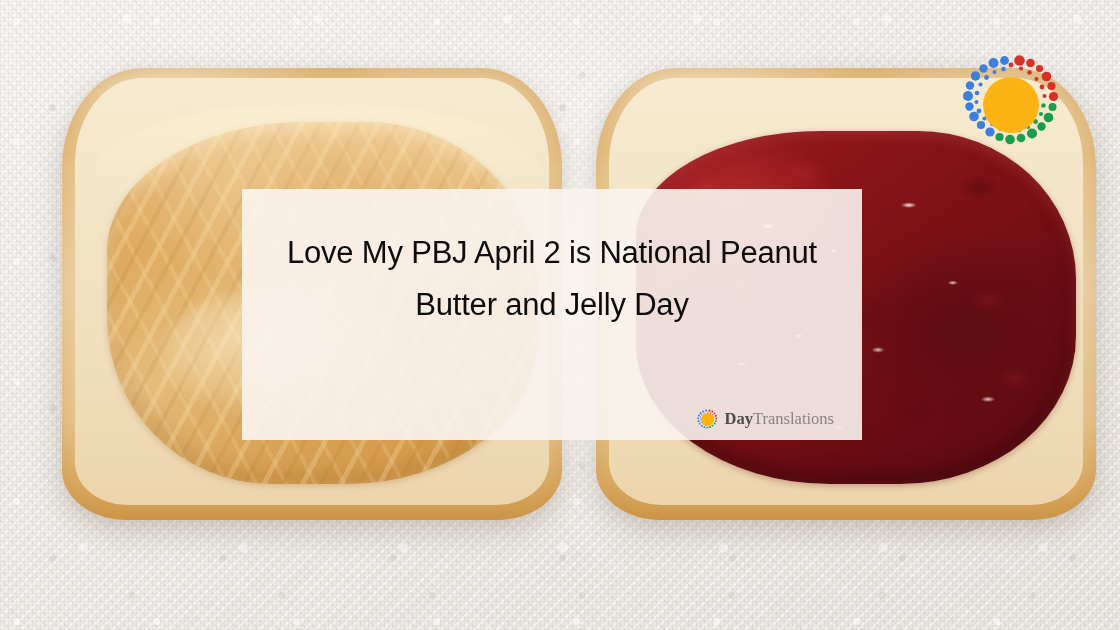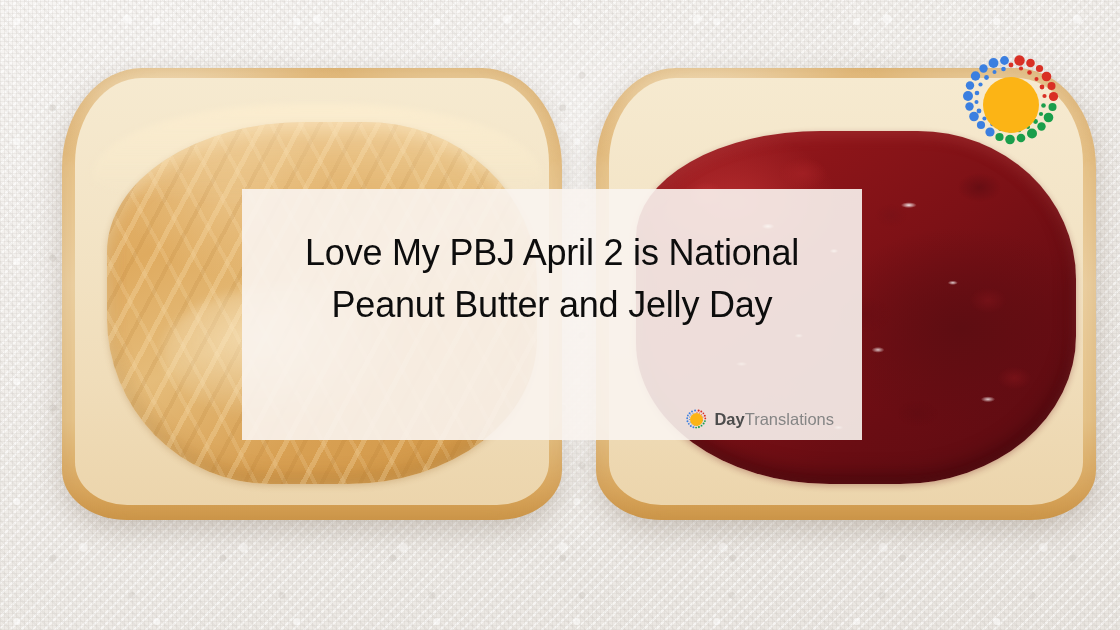--- a/index.html
+++ b/index.html
@@ -200,21 +200,21 @@
     background: rgba(250,244,240,0.90);
     box-sizing: border-box;
     padding: 38px 30px 0 30px;
     display: flex;
     flex-direction: column;
     align-items: center;
   }
   .headline {
     margin: 0;
     font-family: "Liberation Sans", sans-serif;
-    font-size: 36px;
+    font-size: 31px;
     line-height: 52px;
     font-weight: 400;
     color: #0d0d0d;
     text-align: center;
     letter-spacing: -0.2px;
     max-width: 560px;
   }
 
   
   .brand-lockup {
@@ -233,21 +233,21 @@
   }
   .brand-mark .core {
     position: absolute;
     left: 4px; top: 4px;
     width: 13px; height: 13px;
     border-radius: 50%;
     background: #fcb415;
   }
   .brand-mark svg { position: absolute; inset: 0; }
   .brand-text {
-    font-family: Liberation Sans, sans-serif;
+    font-family: Liberation Serif, serif;
     font-size: 16.5px;
     line-height: 1;
     white-space: nowrap;
   }
   .brand-text .b-day { font-weight: 700; color: #4c4c4c; }
   .brand-text .b-trans { font-weight: 400; color: #858585; }
 
   
   .sun-logo {
     position: absolute;

